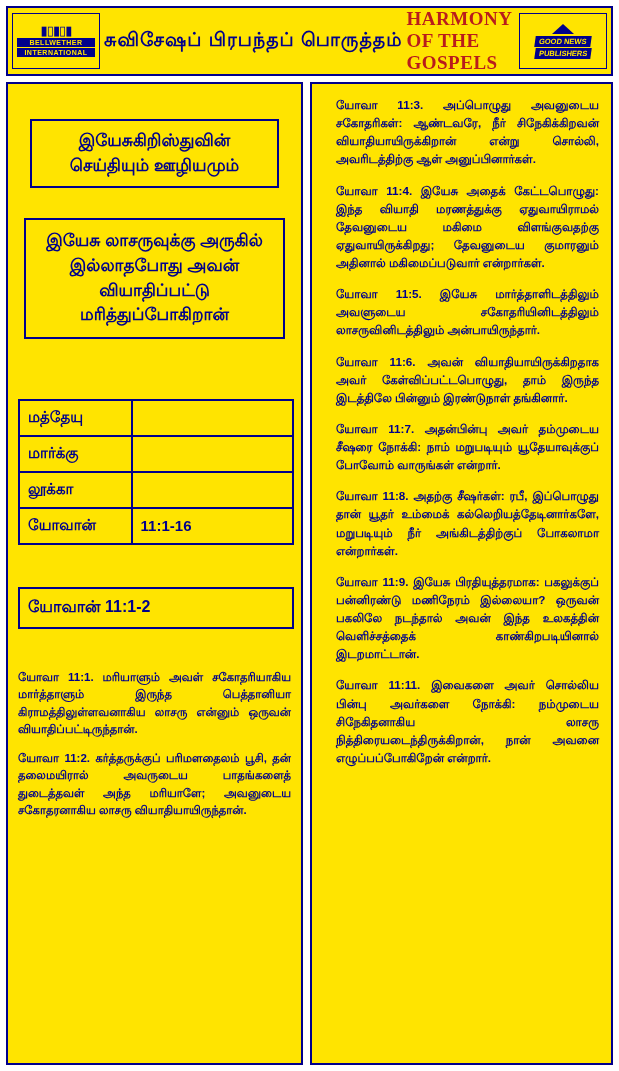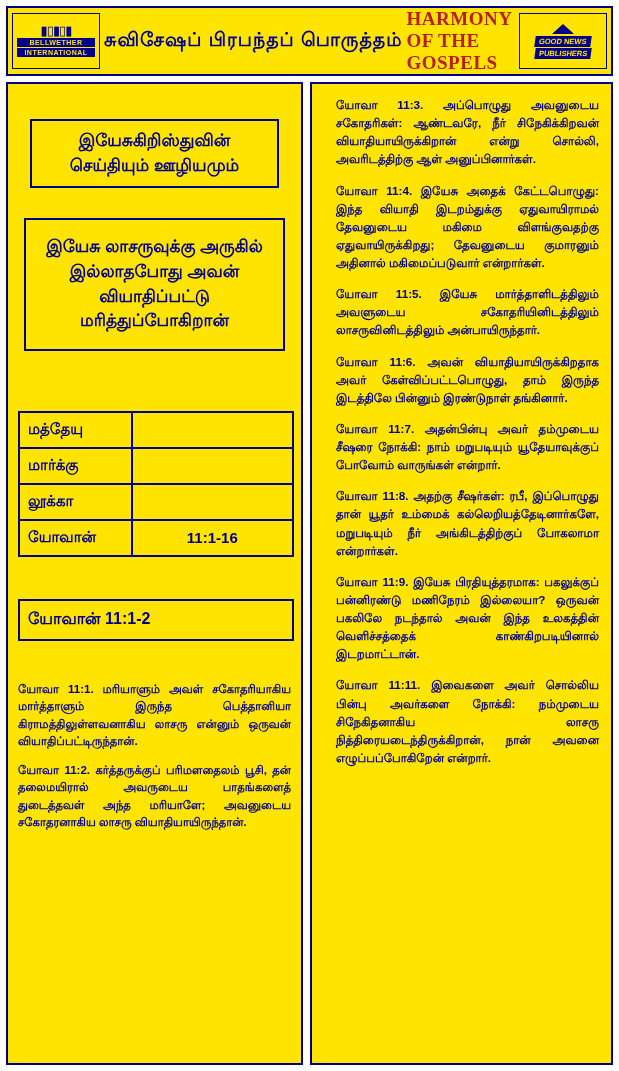--- a/index.html
+++ b/index.html
@@ -146,41 +146,41 @@
     box-sizing: border-box;
     line-height: 1.45;
   }
   .box-title1 {
     margin: 25px 12px 0 12px;
     padding: 8px 16px;
     font-size: 17px;
   }
   .box-title2 {
     margin: 30px 6px 0 6px;
-    padding: 15px 4px;
+    padding: 9px 4px;
     font-size: 17px;
   }
 
   
   .gtable {
     margin: 60px 0 0 0;
     border-collapse: collapse;
     width: 276px;
   }
   .gtable td {
     border: 2px solid #00008b;
     height: 36px;
     color: #00008b;
     font-weight: bold;
     font-size: 15px;
     padding: 0 8px;
     box-sizing: border-box;
   }
   .gtable td.name { width: 113px; }
-  .gtable td.ref { width: 163px; text-align: center; }
+  .gtable td.ref { width: 163px; text-align: left; }
 
   .ref-box {
     margin: 42px 0 0 0;
     width: 276px;
     border: 2px solid #00008b;
     box-sizing: border-box;
     padding: 9px 8px;
     color: #00008b;
     font-weight: bold;
     font-size: 16px;
@@ -262,21 +262,21 @@
     <div class="ref-box">யோவான்   11:1-2</div>
 
     <div class="verses-left">
       <p class="verse">யோவா   11:1.  மரியாளும்  அவள் சகோதரியாகிய  மார்த்தாளும் இருந்த  பெத்தானியா கிராமத்திலுள்ளவனாகிய  லாசரு என்னும்  ஒருவன் வியாதிப்பட்டிருந்தான்.</p>
       <p class="verse">யோவா   11:2.   கர்த்தருக்குப் பரிமளதைலம் பூசி, தன் தலைமயிரால் அவருடைய  பாதங்களைத் துடைத்தவள்  அந்த  மரியாளே; அவனுடைய சகோதரனாகிய லாசரு வியாதியாயிருந்தான்.</p>
     </div>
   </div>
 
   <div class="col col-right">
     <p class="verse">யோவா   11:3.   அப்பொழுது அவனுடைய  சகோதரிகள்: ஆண்டவரே,  நீர் சிநேகிக்கிறவன் வியாதியாயிருக்கிறான் என்று சொல்லி, அவரிடத்திற்கு ஆள் அனுப்பினார்கள்.</p>
-    <p class="verse">யோவா   11:4.   இயேசு   அதைக் கேட்டபொழுது:   இந்த   வியாதி இடறம்துக்கு  ஏதுவாயிராமல் தேவனுடைய  மகிமை  விளங்குவதற்கு ஏதுவாயிருக்கிறது;   தேவனுடைய குமாரனும் அதினால் மகிமைப்படுவார் என்றார்கள்.</p>
+    <p class="verse">யோவா   11:4.   இயேசு   அதைக் கேட்டபொழுது:   இந்த   வியாதி மரணத்துக்கு  ஏதுவாயிராமல் தேவனுடைய  மகிமை  விளங்குவதற்கு ஏதுவாயிருக்கிறது;   தேவனுடைய குமாரனும் அதினால் மகிமைப்படுவார் என்றார்கள்.</p>
     <p class="verse">யோவா   11:5.   இயேசு மார்த்தாளிடத்திலும்   அவளுடைய சகோதரியினிடத்திலும்   லாசருவினிடத்திலும் அன்பாயிருந்தார்.</p>
     <p class="verse">யோவா   11:6.   அவன் வியாதியாயிருக்கிறதாக   அவர் கேள்விப்பட்டபொழுது,  தாம்  இருந்த இடத்திலே  பின்னும்  இரண்டுநாள் தங்கினார்.</p>
     <p class="verse">யோவா  11:7.   அதன்பின்பு  அவர் தம்முடைய சீஷரை நோக்கி: நாம் மறுபடியும் யூதேயாவுக்குப் போவோம் வாருங்கள் என்றார்.</p>
     <p class="verse">யோவா 11:8.  அதற்கு சீஷர்கள்: ரபீ, இப்பொழுது தான் யூதர் உம்மைக் கல்லெறியத்தேடினார்களே, மறுபடியும் நீர்  அங்கிடத்திற்குப்  போகலாமா என்றார்கள்.</p>
     <p class="verse">யோவா 11:9. இயேசு பிரதியுத்தரமாக: பகலுக்குப் பன்னிரண்டு மணிநேரம் இல்லையா? ஒருவன் பகலிலே நடந்தால் அவன்  இந்த  உலகத்தின் வெளிச்சத்தைக் காண்கிறபடியினால் இடறமாட்டான்.</p>
     <p class="verse">யோவா 11:11. இவைகளை அவர் சொல்லிய பின்பு அவர்களை நோக்கி: நம்முடைய சிநேகிதனாகிய லாசரு நித்திரையடைந்திருக்கிறான், நான் அவனை எழுப்பப்போகிறேன் என்றார்.</p>
   </div>
 
 </div>
 

